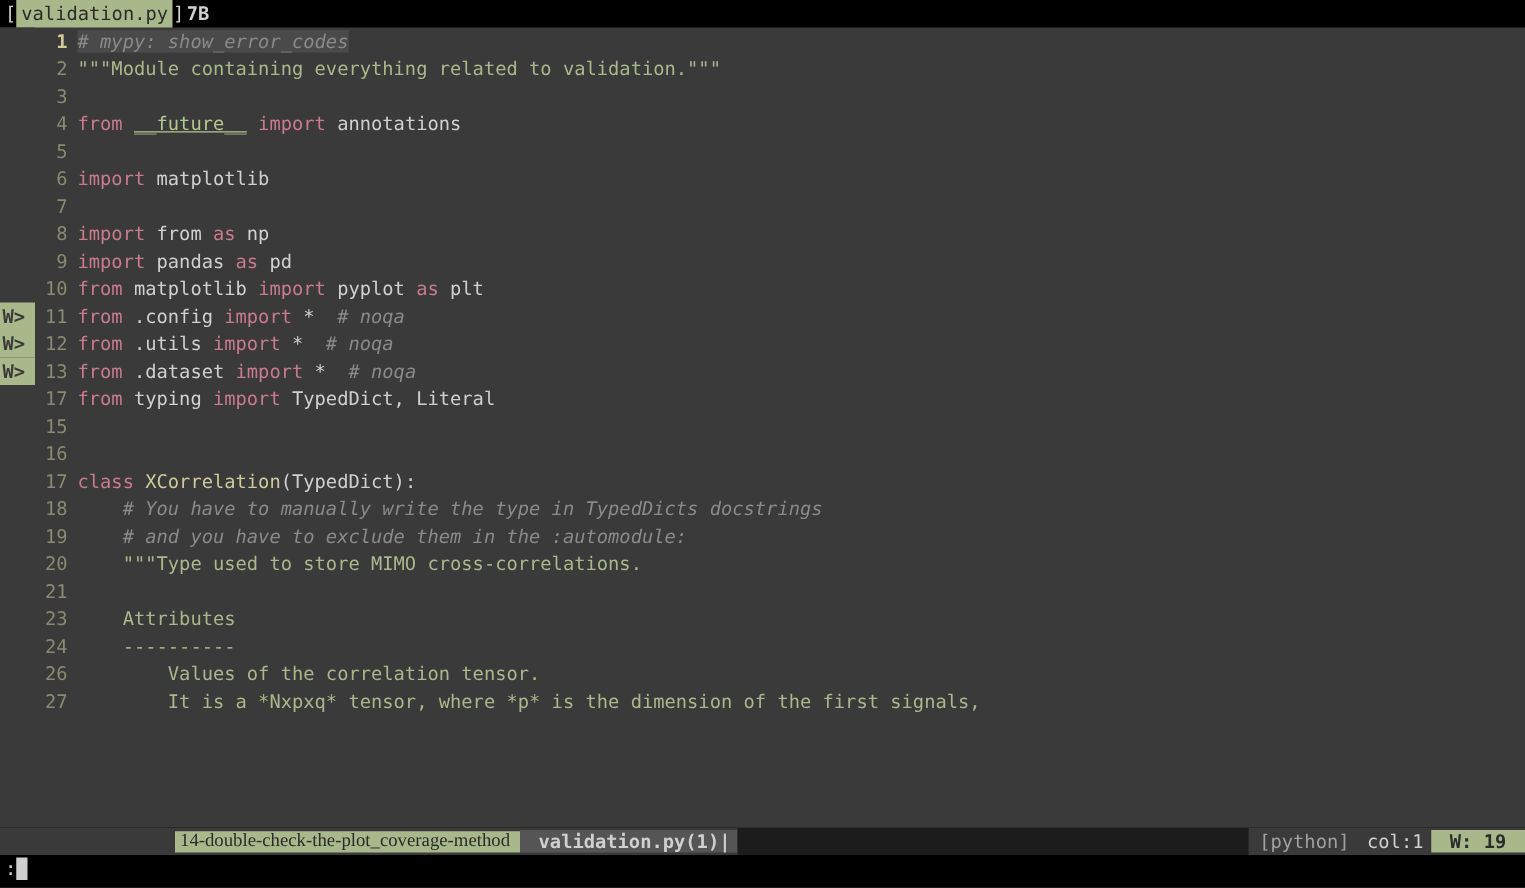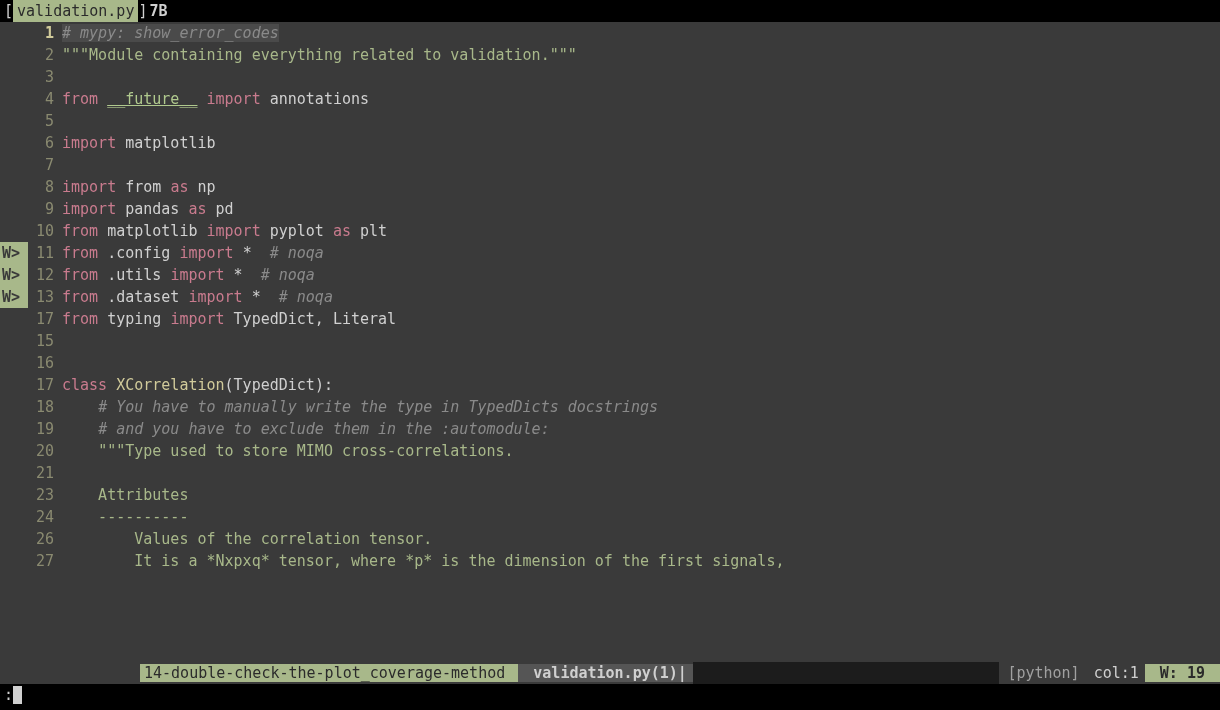--- a/index.html
+++ b/index.html
@@ -77,20 +77,21 @@
     display: flex;
     align-items: center;
     padding-left: 140px;
     white-space: pre;
     font-size: 15px;
   }
   .branch {
     background: #a8b88a;
     color: #2b2b2b;
     padding: 0 4px;
+    font-family: Liberation Serif, serif;
   }
   .fileinfo {
     background: #555;
     color: #d0d0d0;
     padding: 0 6px;
     font-weight: bold;
   }
   .spacer { flex: 1; background: #1c1c1c; height: 100%; }
   .filetype { color: #a0a0a0; padding: 0 8px; background: #3a3a3a; }
   .colno { color: #d0d0d0; padding: 0 6px; background: #3a3a3a; }

